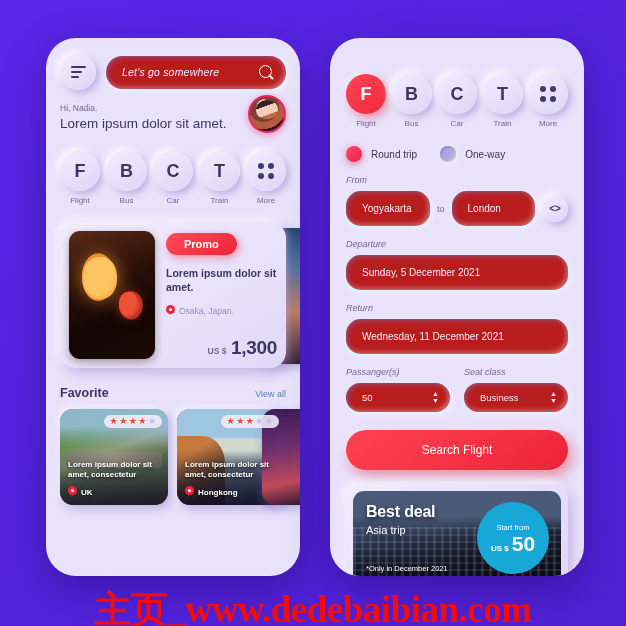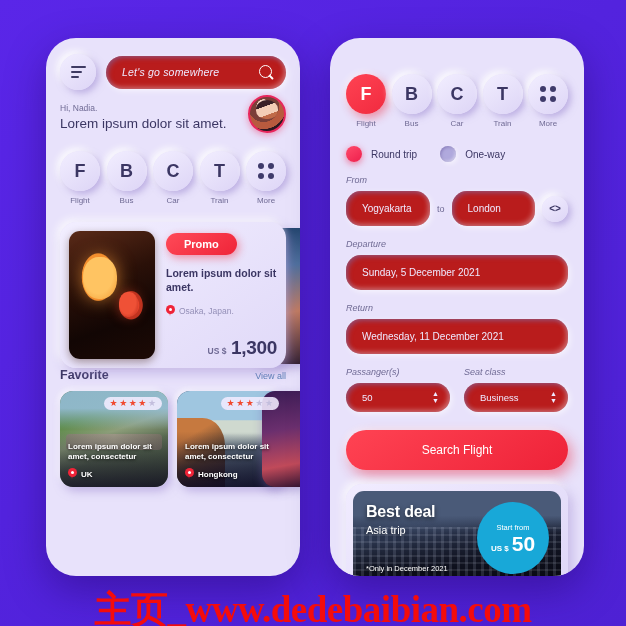--- a/index.html
+++ b/index.html
@@ -173,21 +173,21 @@
   .promo-price .amt { font-size: 19px; font-weight: 700; letter-spacing: -.3px; }
 
   .peek-card {
     position: absolute; right: -27px; top: 6px; width: 60px; height: 136px;
     border-radius: 14px; z-index: 1;
     background: linear-gradient(170deg, #1b3d66 0%, #4b6e9a 30%, #c07a5e 62%, #2b1b2e 100%);
     box-shadow: 0 4px 10px rgba(120,100,180,.4);
   }
 
   
-  .fav-head { display: flex; align-items: baseline; }
+  .fav-head { display: flex; align-items: baseline; margin-top: 18px; }
   .fav-head .t { flex: 1; font-size: 12.5px; font-weight: 700; color: #3b3663; }
   .fav-head .v { font-size: 9px; color: #5a7fb5; cursor: pointer; }
 
   .fav-row { display: flex; gap: 9px; margin-top: 9px; position: relative; }
   .fav-card {
     width: 108px; height: 96px; border-radius: 13px; position: relative;
     overflow: hidden; flex: 0 0 auto; cursor: pointer;
     box-shadow: 3px 4px 10px rgba(150,128,205,.5), -2px -2px 6px rgba(255,255,255,.8);
   }
   .fav-card .img { position: absolute; inset: 0; }

